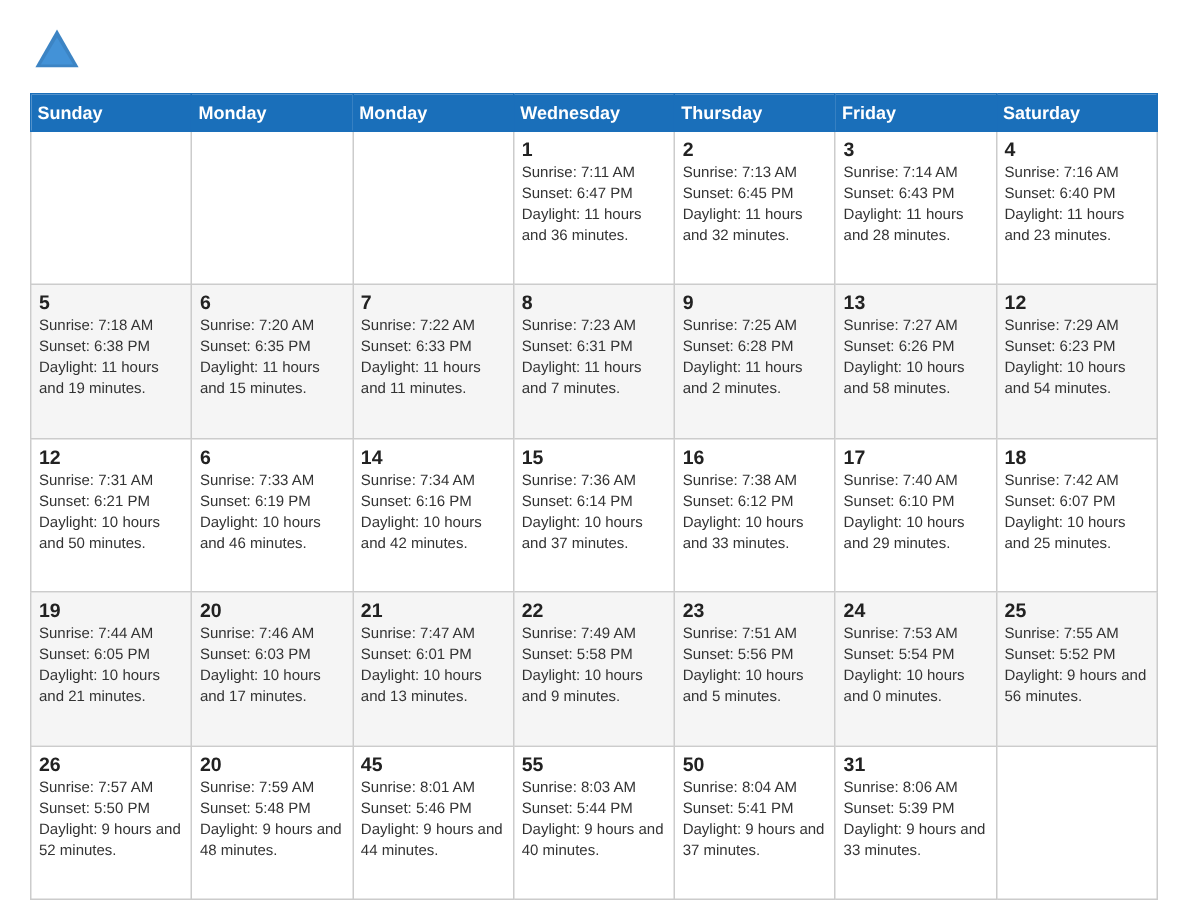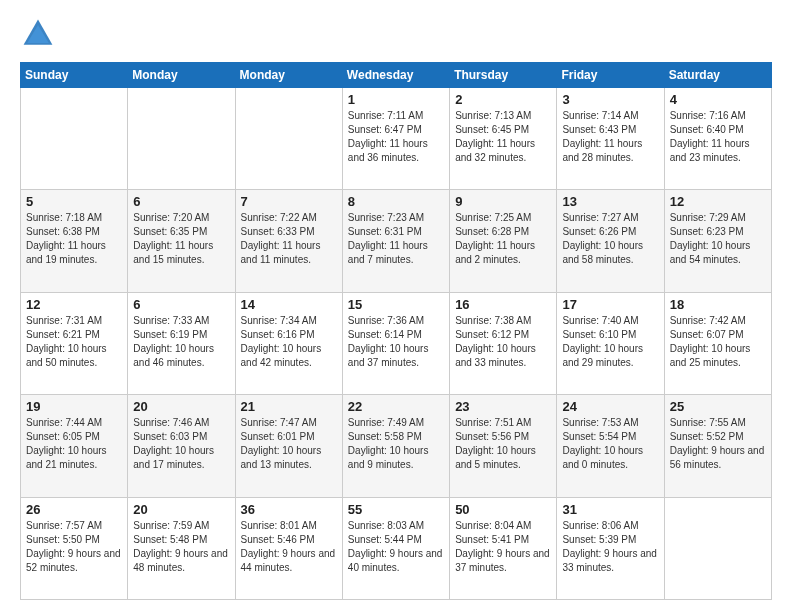--- a/index.html
+++ b/index.html
@@ -201,21 +201,21 @@
           <td><span class="day-number">24</span>
           <span class="day-info">Sunrise: 7:53 AM<br>Sunset: 5:54 PM<br>Daylight: 10 hours and 0 minutes.</span></td>
           <td><span class="day-number">25</span>
           <span class="day-info">Sunrise: 7:55 AM<br>Sunset: 5:52 PM<br>Daylight: 9 hours and 56 minutes.</span></td>
         </tr>
         <tr>
           <td><span class="day-number">26</span>
           <span class="day-info">Sunrise: 7:57 AM<br>Sunset: 5:50 PM<br>Daylight: 9 hours and 52 minutes.</span></td>
           <td><span class="day-number">20</span>
           <span class="day-info">Sunrise: 7:59 AM<br>Sunset: 5:48 PM<br>Daylight: 9 hours and 48 minutes.</span></td>
-          <td><span class="day-number">36</span>
+          <td><span class="day-number">45</span>
           <span class="day-info">Sunrise: 8:01 AM<br>Sunset: 5:46 PM<br>Daylight: 9 hours and 44 minutes.</span></td>
           <td><span class="day-number">55</span>
           <span class="day-info">Sunrise: 8:03 AM<br>Sunset: 5:44 PM<br>Daylight: 9 hours and 40 minutes.</span></td>
           <td><span class="day-number">50</span>
           <span class="day-info">Sunrise: 8:04 AM<br>Sunset: 5:41 PM<br>Daylight: 9 hours and 37 minutes.</span></td>
           <td><span class="day-number">31</span>
           <span class="day-info">Sunrise: 8:06 AM<br>Sunset: 5:39 PM<br>Daylight: 9 hours and 33 minutes.</span></td>
           <td class="empty"></td>
         </tr>
       </tbody>

